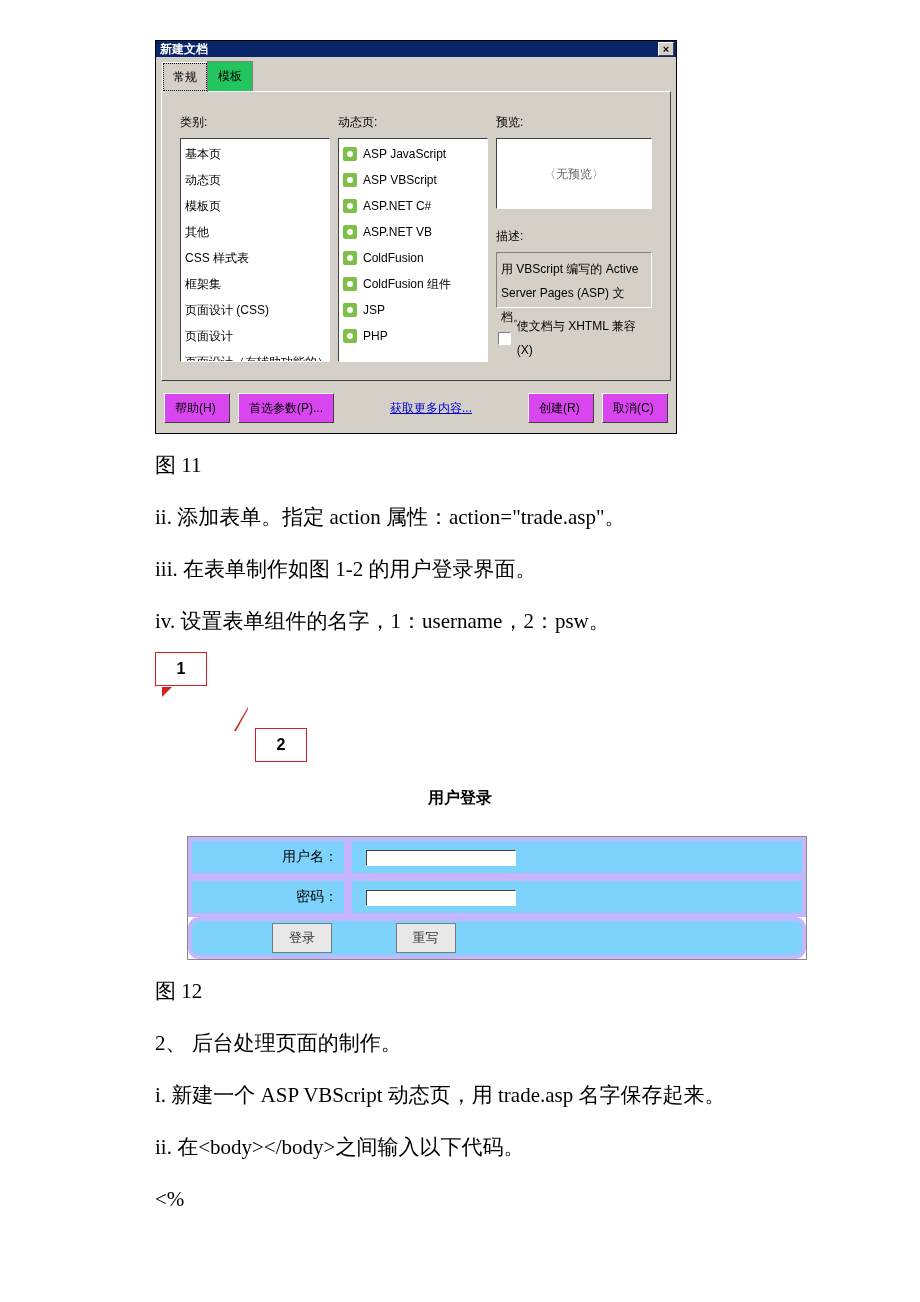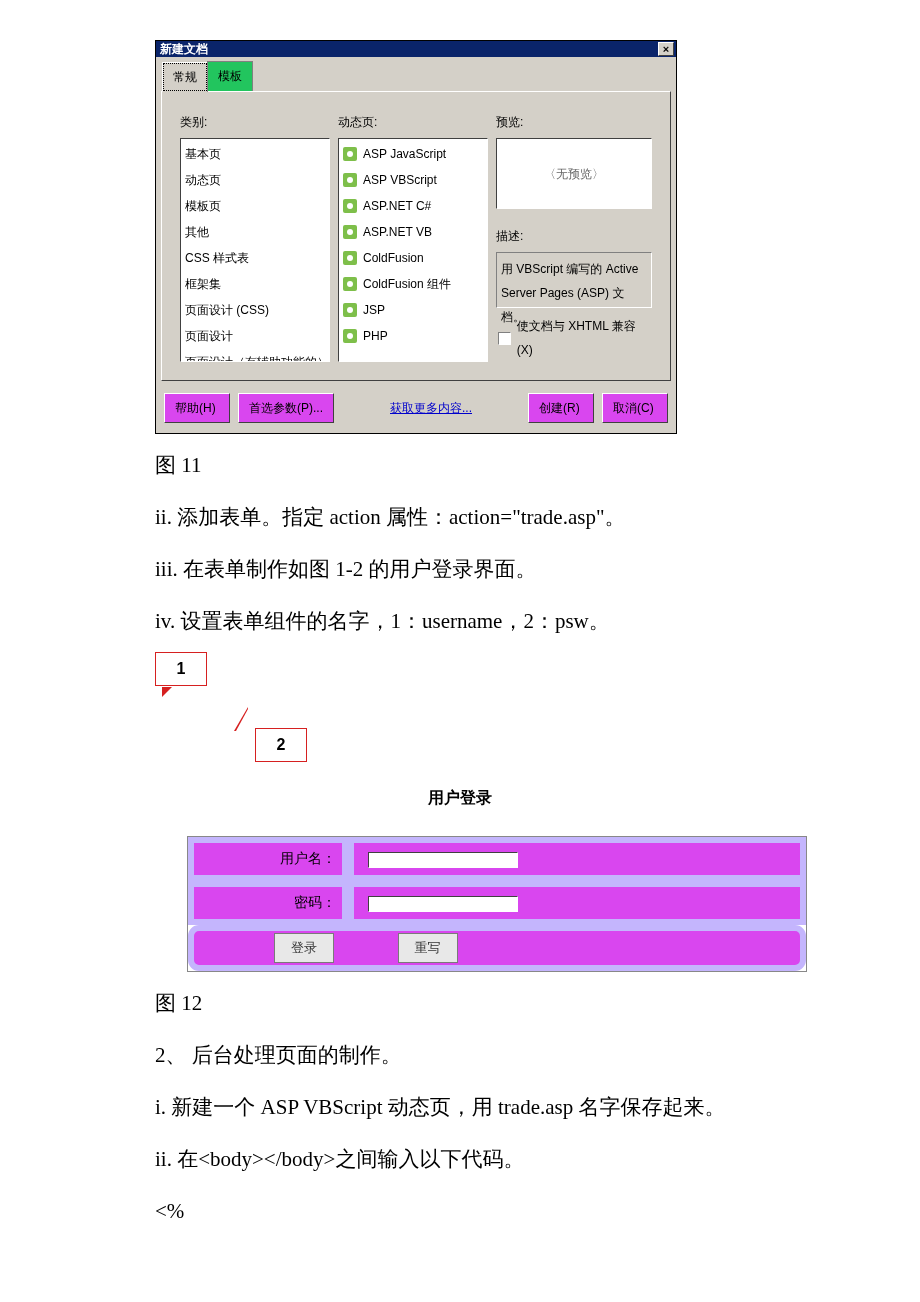--- a/index.html
+++ b/index.html
@@ -180,23 +180,23 @@
   .login-title { text-align:center; font-weight:bold; font-size:16px; margin: 8px 0 22px 0; font-family: "SimSun","宋体"; }
   .login-table {
     width: 620px;
     border-collapse: separate;
     border-spacing: 0;
     border: 1px solid #888;
     margin: 0 0 10px 32px;
     font-size: 14px;
   }
   .login-table td {
-    border: 6px solid #c4b5fd;
+    border: 4px solid #c4b5fd;
     padding: 2px 14px;
-    background:#d946ef;
+    background:#7dd3fc;
   }
   .login-table tr td:first-child {
     width: 160px; text-align:right; padding-right:6px;
   }
   .inset {
     display:inline-block; width:150px; height:16px;
     border:1px solid #7a7a7a;
     border-top-color:#404040; border-left-color:#404040;
     border-right-color:#fff; border-bottom-color:#fff;
     background:#fff; vertical-align:middle;

